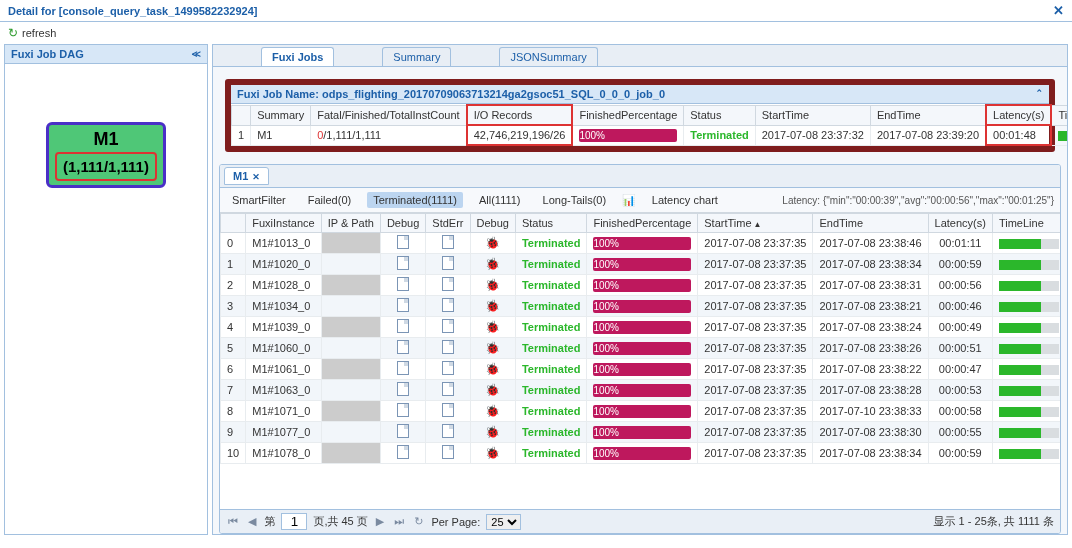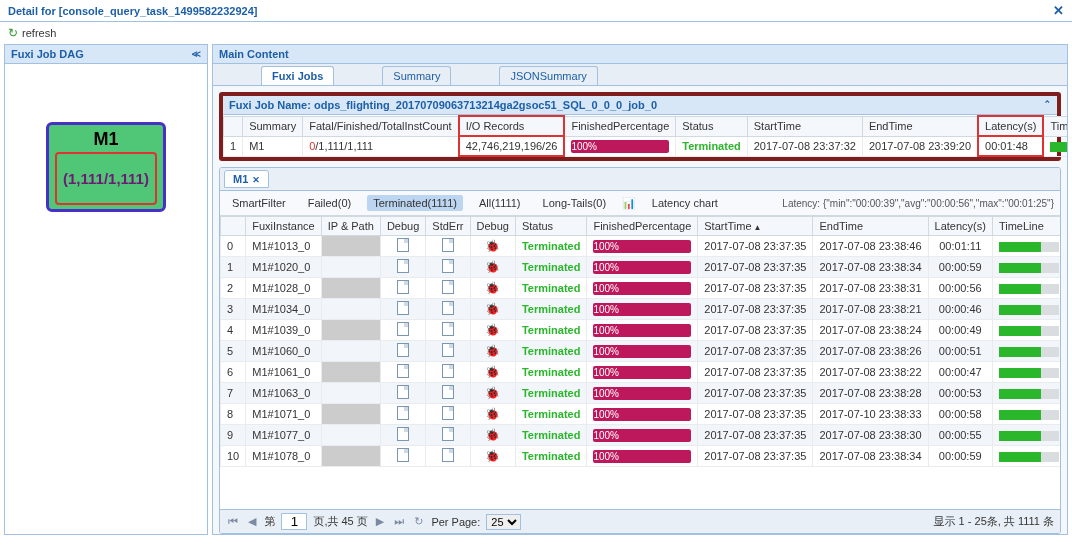--- a/index.html
+++ b/index.html
@@ -7,27 +7,27 @@
 .title-bar { background: #fff; border-bottom: 1px solid #a2c0df; padding: 3px 8px; color: #1c5fa8; font-weight: bold; display: flex; justify-content: space-between; align-items: center; }
 .close-x { color: #1c5fa8; font-weight: bold; cursor: pointer; font-size: 13px; }
 .refresh-row { padding: 4px 8px; display: flex; align-items: center; gap: 4px; }
 .refresh-icon { color: #2c9a2c; font-size: 12px; }
 .layout { display: flex; height: 495px; }
 .left-panel { width: 204px; border: 1px solid #a2c0df; margin: 0 4px 4px 4px; background: #fff; }
 .panel-header { background: #d7e7f7; border-bottom: 1px solid #a2c0df; padding: 3px 6px; color: #1c5fa8; font-weight: bold; display: flex; justify-content: space-between; align-items: center; }
 .collapse-icon { color: #1c5fa8; font-size: 9px; cursor: pointer; }
 .dag-node { margin: 58px auto 0 auto; width: 120px; border: 3px solid #4a2fc7; border-radius: 6px; background: #4fc777; padding: 4px 6px; text-align: center; }
 .dag-node .label { font-size: 18px; font-weight: bold; color: #000; }
-.dag-node .count { border: 2px solid #d33; border-radius: 4px; margin-top: 2px; font-size: 15px; font-weight: bold; color: #701a75; padding: 16px 2px; }
+.dag-node .count { border: 2px solid #d33; border-radius: 4px; margin-top: 2px; font-size: 15px; font-weight: bold; color: #000000; padding: 4px 2px; }
 .right-panel { flex: 1; border: 1px solid #a2c0df; margin: 0 4px 4px 0; background: #f4f7fb; display: flex; flex-direction: column; overflow: hidden; }
 .main-content-header { background: #d7e7f7; border-bottom: 1px solid #a2c0df; padding: 3px 6px; color: #1c5fa8; font-weight: bold; }
 .tabs { display: flex; border-bottom: 1px solid #a2c0df; background: #e8eef5; padding: 2px 2px 0 2px; gap: 2px; }
 .tab { padding: 3px 10px; border: 1px solid #a2c0df; border-bottom: none; border-radius: 3px 3px 0 0; background: #e8eef5; color: #1c5fa8; cursor: pointer; font-size: 11px; margin-left: 46px; }
 .tab.active { background: #fff; font-weight: bold; }
-.fuxi-box { margin: 6px; border: 4px solid #7f1d1d; border-radius: 3px; background: #fff; }
+.fuxi-box { margin: 12px; border: 6px solid #7f1d1d; border-radius: 3px; background: #fff; }
 .fuxi-title { background: #d7e7f7; padding: 3px 6px; color: #1c5fa8; font-weight: bold; border-bottom: 1px solid #a2c0df; display: flex; justify-content: space-between; }
 table.grid { width: 100%; border-collapse: collapse; font-size: 11px; }
 table.grid th { background: #f4f7fb; border: 1px solid #d0d8e0; padding: 3px 6px; text-align: left; font-weight: normal; color: #333; white-space: nowrap; }
 table.grid td { border: 1px solid #e8ecef; padding: 3px 6px; white-space: nowrap; }
 .hl-red { border: 2px solid #d33 !important; }
 .pct-bar { background: #be185d; color: #fff; text-align: left; font-size: 10px; padding: 1px 0; border-radius: 2px; width: 100%; display: block; }
 .terminated { color: #2bb72b; font-weight: bold; }
 .bottom-box { margin: 0 6px 0 6px; border: 1px solid #a2c0df; border-radius: 3px; background: #fff; display: flex; flex-direction: column; flex: 1; overflow: hidden; }
 .m1-tab-row { background: #e9eff6; padding: 2px 4px; border-bottom: 1px solid #a2c0df; }
 .m1-tab { display: inline-block; padding: 2px 8px; border: 1px solid #a2c0df; border-radius: 3px 3px 0 0; background: #fff; color: #1c5fa8; font-weight: bold; cursor: pointer; }
@@ -74,21 +74,20 @@
       <span>Fuxi Job DAG</span>
       <span class="collapse-icon">≪</span>
     </div>
     <div class="dag-node">
       <div class="label">M1</div>
       <div class="count">(1,111/1,111)</div>
     </div>
   </div>
 
   <div class="right-panel">
-    <div class="main-content-header">Main Content</div>
 
     <div class="tabs">
       <div class="tab active">Fuxi Jobs</div>
       <div class="tab">Summary</div>
       <div class="tab">JSONSummary</div>
     </div>
 
     <div class="fuxi-box">
       <div class="fuxi-title">
         <span><span>Fuxi Job Name: </span><span>odps_flighting_20170709063713214ga2gsoc51_SQL_0_0_0_job_0</span></span>

